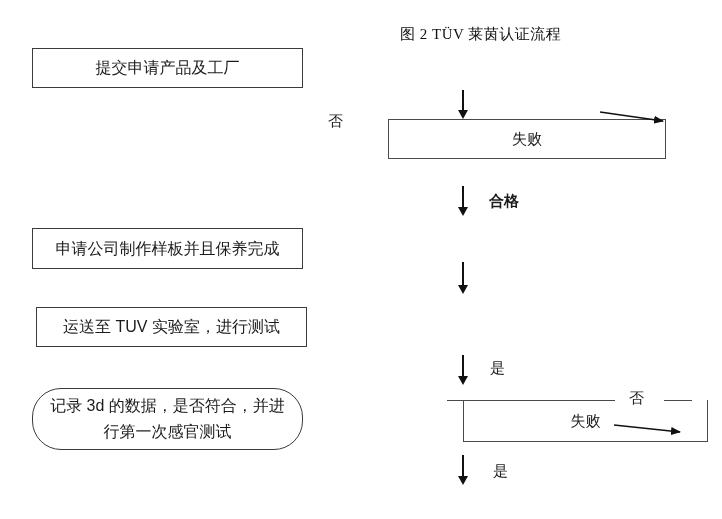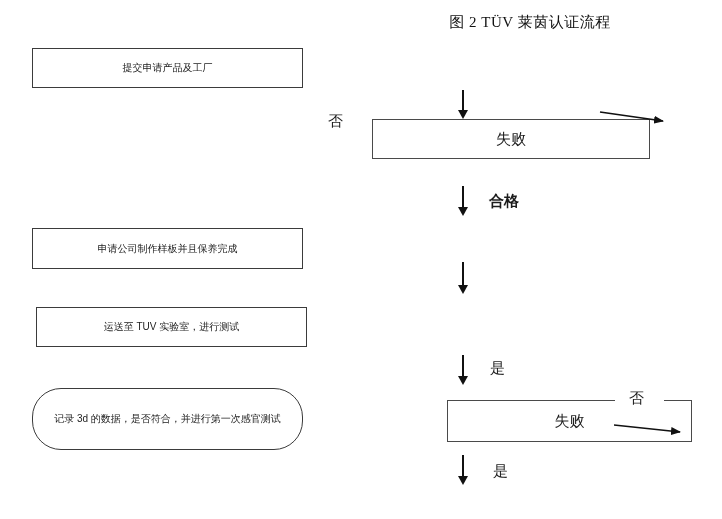--- a/index.html
+++ b/index.html
@@ -19,42 +19,42 @@
     position: absolute;
     left: 0; top: 0;
     width: 722px;
     height: 519px;
   }
 
   
   .fig-title {
     position: absolute;
     left: 400px;
-    top: 12px;
+    top: 24px;
     width: 260px;
-    text-align: center;
+    text-align: left;
     font-family: "Liberation Serif", "DejaVu Serif", serif;
     font-size: 15px;
     line-height: 20px;
     letter-spacing: 0.5px;
     color: #111111;
     white-space: nowrap;
   }
 
   
   .pbox {
     position: absolute;
     box-sizing: border-box;
     border: 1.6px solid #3b3b3b;
     background: #ffffff;
     display: flex;
     align-items: center;
     justify-content: center;
     text-align: center;
-    font-size: 10px;
+    font-size: 16px;
     line-height: 26px;
     color: #1c1c1c;
     padding: 0 10px;
   }
   .pbox .txt { display: block; width: 100%; }
 
   #box-1 { left: 32px;  top: 48px;  width: 271px; height: 40px; }
   #box-2 { left: 32px;  top: 116px; width: 271px; height: 66px; }
   #box-3 { left: 32px;  top: 228px; width: 271px; height: 41px; }
   #box-4 { left: 36px;  top: 307px; width: 271px; height: 40px; }
@@ -64,20 +64,21 @@
   .failbox {
     position: absolute;
     box-sizing: border-box;
     background: #ffffff;
     display: flex;
     align-items: center;
     justify-content: center;
     font-size: 15px;
     line-height: 22px;
     color: #1c1c1c;
+    margin-left: 16px;
   }
   #fail-1 {
     left: 372px; top: 119px; width: 278px; height: 40px;
     border: 1.4px solid #4a4a4a;
   }
   
   #fail-2 {
     left: 447px; top: 400px; width: 245px; height: 42px;
     border: 1.4px solid #4a4a4a;
     border-top: none;

